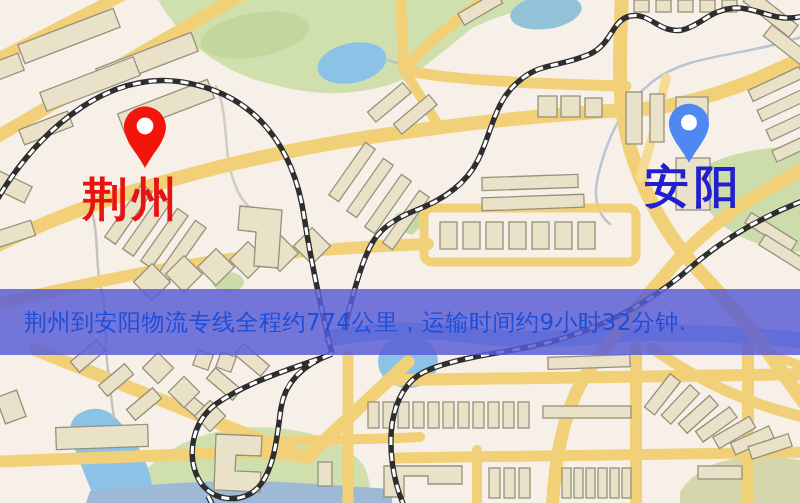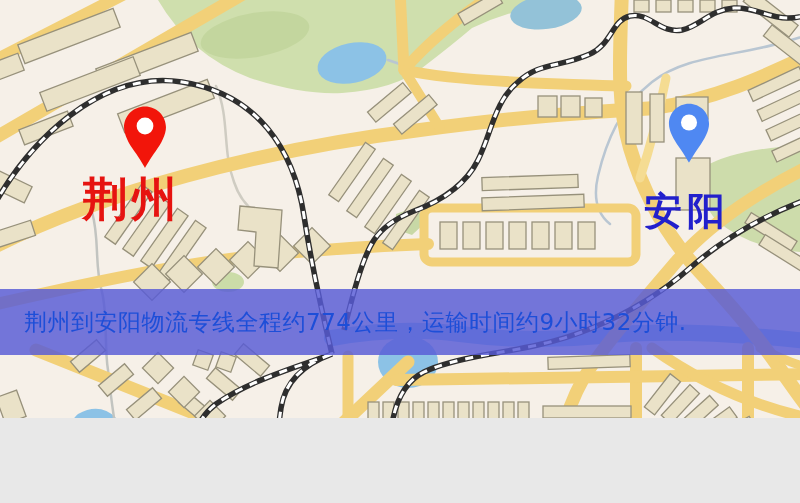--- a/index.html
+++ b/index.html
@@ -1,26 +1,26 @@
 <!DOCTYPE html>
 <html><head>
 <meta charset="utf-8">
 <style>
   html,body{margin:0;padding:0;background:#e8e8e8;}
-  .stage{position:relative;width:800px;height:418px;overflow:hidden;
+  .stage{position:relative;width:800px;height:503px;overflow:hidden;
          font-family:"Liberation Sans","DejaVu Sans",sans-serif;background:#f6f0e8;}
   .map-svg{position:absolute;left:0;top:0;width:800px;height:503px;display:block;}
   .pin{position:absolute;}
   .pin svg{display:block;width:100%;height:100%;}
   .pin-origin{left:122px;top:103px;width:46px;height:69px;}
   .pin-dest{left:667px;top:101px;width:44px;height:65px;}
   .city-label{position:absolute;font-weight:bold;line-height:1;white-space:nowrap;
               font-family:"DejaVu Sans","Liberation Sans",sans-serif;}
   .label-origin{left:82px;top:176px;font-size:46px;letter-spacing:3px;color:#e61310;}
-  .label-dest{left:644px;top:192px;font-size:38px;letter-spacing:5px;color:#2220cc;font-weight:600;}
+  .label-dest{left:644px;top:164px;font-size:45px;letter-spacing:5px;color:#2220cc;font-weight:600;}
   .banner{position:absolute;left:0;right:0;top:289px;height:66px;
           background:rgba(88,92,214,0.83);display:flex;align-items:center;
           box-sizing:border-box;padding-left:24px;}
   .banner-text{color:#1d4ed8;font-size:23px;letter-spacing:0.5px;white-space:nowrap;
                font-family:"DejaVu Sans","Liberation Sans",sans-serif;}
 </style>
 </head>
 <body>
 
 <div class="stage">

